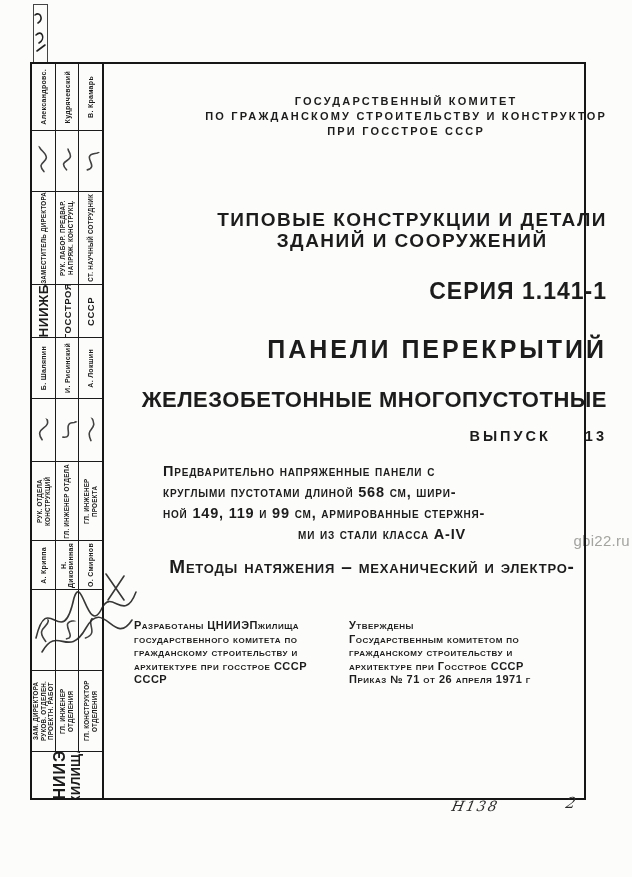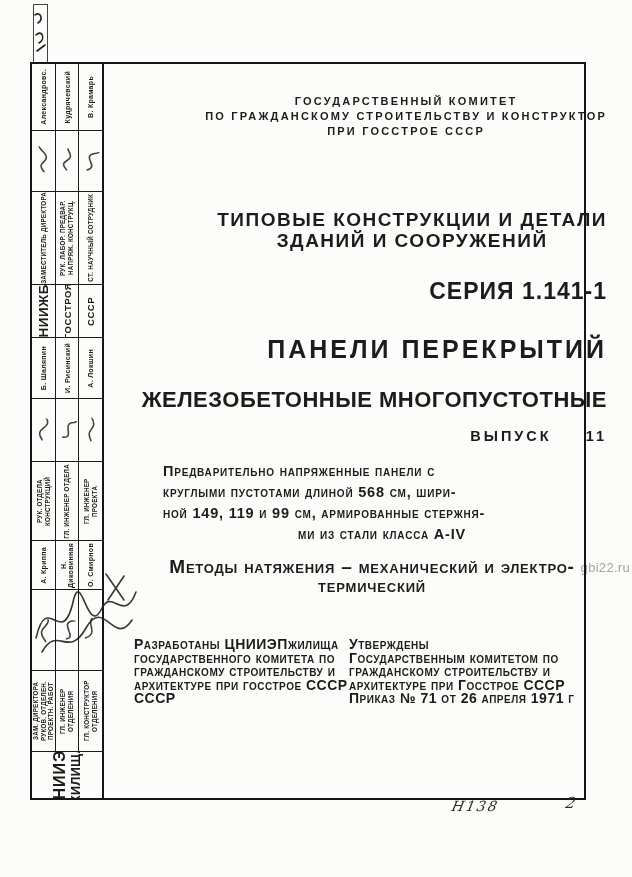--- a/index.html
+++ b/index.html
@@ -38,25 +38,25 @@
   .series    { margin-top:27px; text-align:center; font-size:23px; font-weight:bold; letter-spacing:1px; }
   .maintitle1{ margin-top:30px; text-align:center; font-size:25px; font-weight:bold; letter-spacing:3px; }
   .maintitle2{ margin-top:23px;  text-align:center; font-size:22px; font-weight:bold; letter-spacing:0.5px; }
   .issue { margin-top:15px; font-size:14.5px; font-weight:bold; letter-spacing:3px; }
   .issue .num { margin-left:34px; }
   .desc { margin-top:17px; width:450px; font-variant:small-caps; font-weight:bold; font-size:14.5px; line-height:21px; letter-spacing:0.8px; }
   .desc .ln { text-align:left; padding-left:6px; }
   .desc .ln.center { text-align:center; padding-left:0; }
   .methods { margin-top:12px; width:470px; font-variant:small-caps; font-weight:bold; font-size:19px; line-height:19px; letter-spacing:0.8px; text-align:center; }
   .approval { margin-top:43px; width:100%; display:flex; justify-content:space-between; padding:0 26px 0 30px; box-sizing:border-box; }
-  .apcol { font-variant:small-caps; font-weight:bold; font-size:14px; line-height:13.6px; letter-spacing:0.5px; }
+  .apcol { font-variant:small-caps; font-weight:bold; font-size:11px; line-height:13.6px; letter-spacing:0.5px; }
   .apcol.left { width:215px; }
   .apcol.right{ width:232px; }
   
-  .watermark { position:absolute; right:2px; top:560px; font-size:13px; color:#a3a3a0; letter-spacing:0.3px; }
+  .watermark { position:absolute; right:2px; top:532px; font-size:15px; color:#a3a3a0; letter-spacing:0.3px; }
   .hand { position:absolute; font-family:"DejaVu Serif", serif; font-style:italic; color:#2a2a2a; transform:skewX(-12deg); }
   .hand1 { left:452px; top:798px; font-size:14px; letter-spacing:2px; }
   .hand2 { left:566px; top:794px; font-size:15px; }
   .topleft-box { position:absolute; left:33px; top:4px; width:13px; height:57px; border:1px solid #444; }
   .topleft-box svg { position:absolute; left:-2px; top:4px; }
 </style>
 </head>
 <body>
 
 <div class="page">
@@ -232,33 +232,32 @@
         <div>ТИПОВЫЕ КОНСТРУКЦИИ И ДЕТАЛИ</div>
         <div>ЗДАНИЙ И СООРУЖЕНИЙ</div>
       </div>
 
       <div class="series">СЕРИЯ 1.141-1</div>
 
       <div class="maintitle1">ПАНЕЛИ ПЕРЕКРЫТИЙ</div>
       <div class="maintitle2">ЖЕЛЕЗОБЕТОННЫЕ МНОГОПУСТОТНЫЕ</div>
 
       <div class="issue">
-        <span>ВЫПУСК</span><span class="num">11</span>
+        <span>ВЫПУСК</span><span class="num">13</span>
       </div>
 
       <div class="desc">
         <div class="ln">Предварительно напряженные панели с</div>
         <div class="ln">круглыми пустотами длиной 568 см, шири-</div>
         <div class="ln">ной 149, 119 и 99 см, армированные стержня-</div>
         <div class="ln center">ми из стали класса А-IV</div>
       </div>
 
       <div class="methods">
         <div>Методы натяжения – механический и электро-</div>
-        <div>термический</div>
       </div>
 
       <div class="approval">
         <div class="apcol left">
           <div>Разработаны ЦНИИЭПжилища</div>
           <div>государственного комитета по</div>
           <div>гражданскому строительству и</div>
           <div>архитектуре при госстрое СССР</div>
           <div>СССР</div>
         </div>

